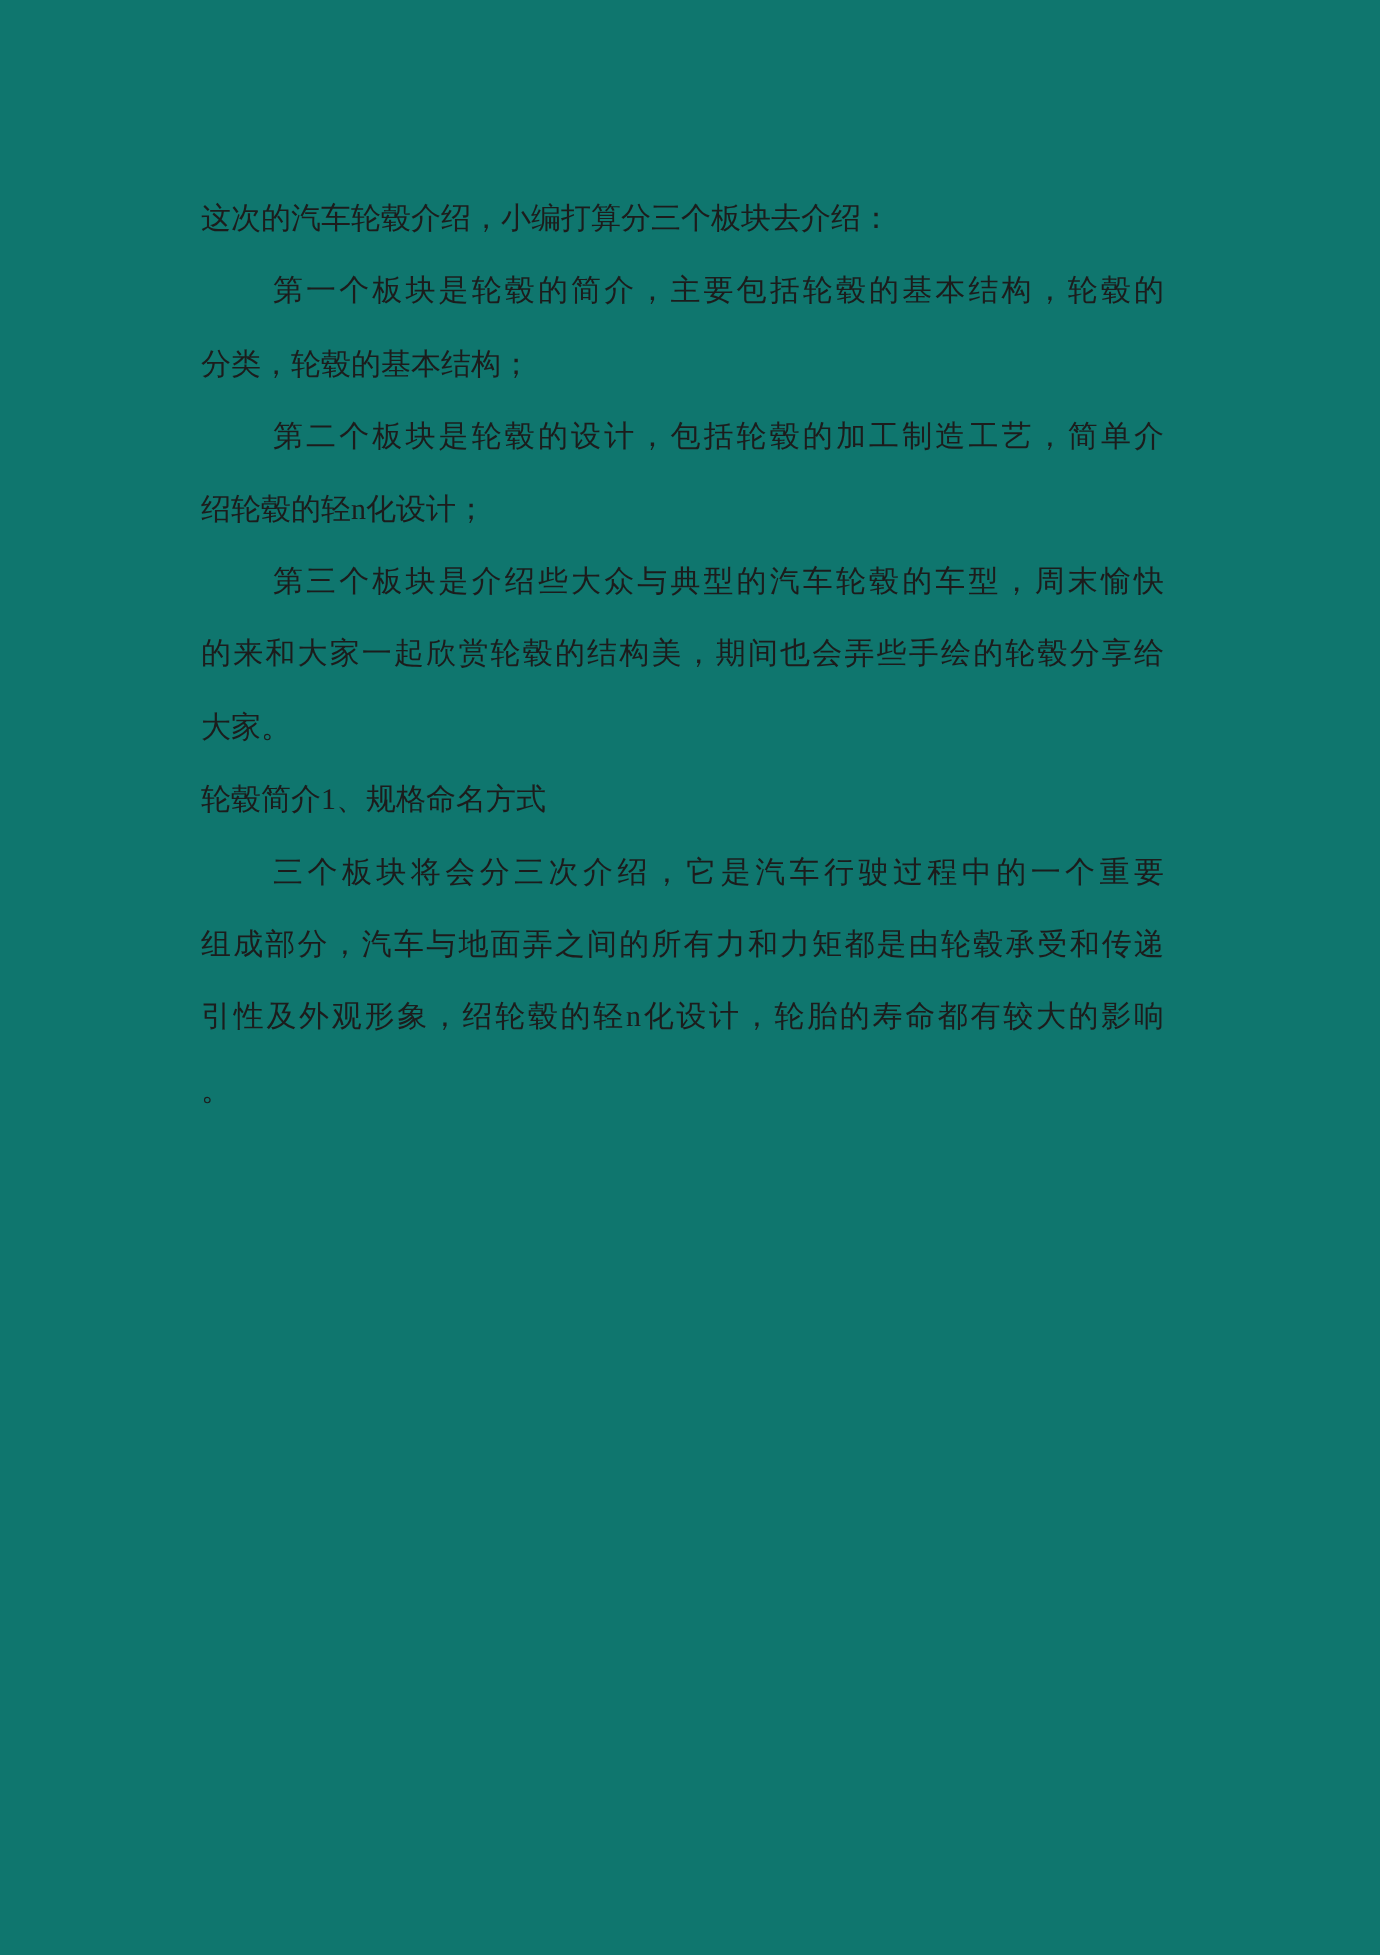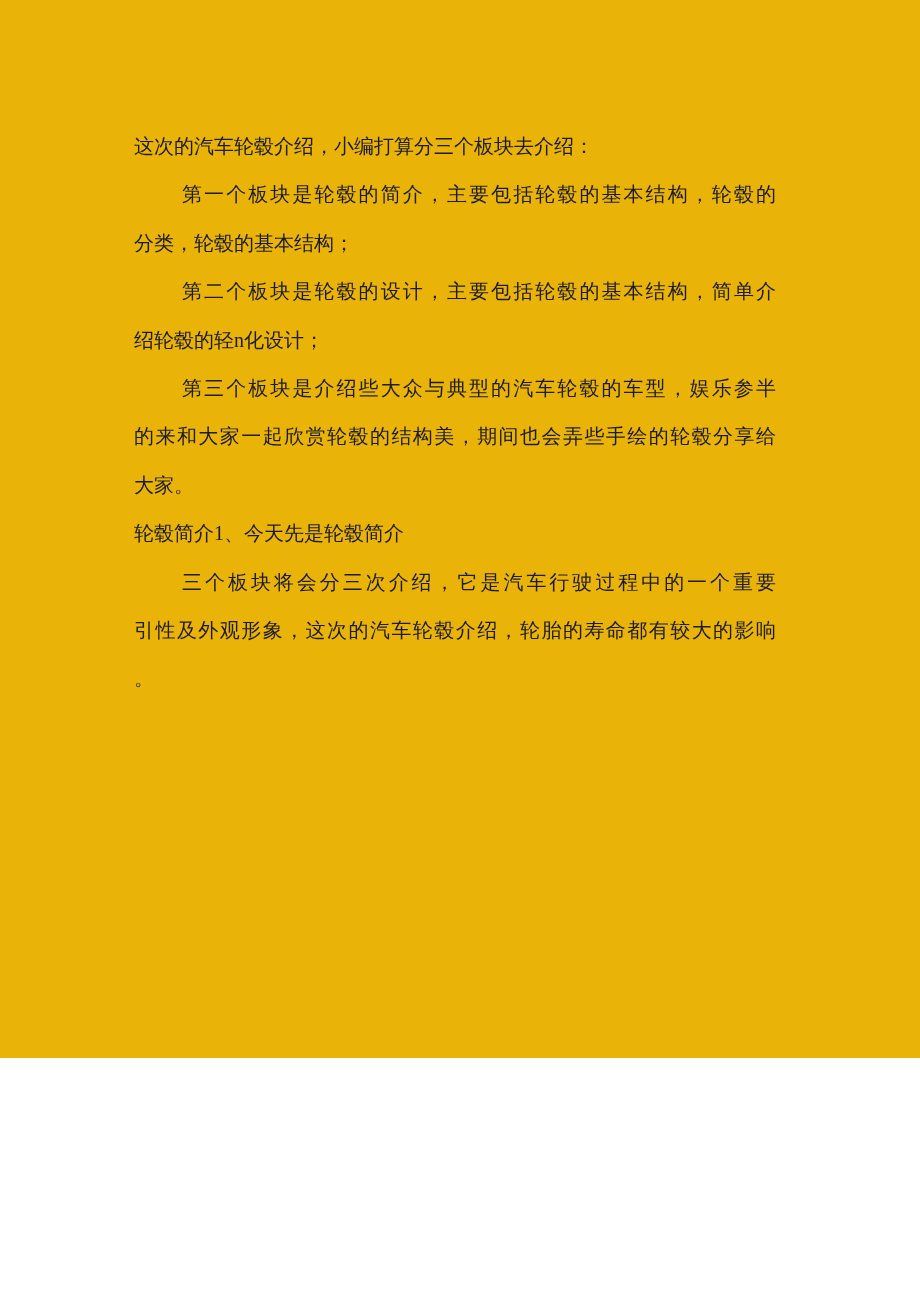--- a/index.html
+++ b/index.html
@@ -3,22 +3,22 @@
 <meta charset="utf-8">
 <style>
   html, body {
     margin: 0;
     padding: 0;
     background: #ffffff;
   }
   .page {
     position: relative;
     width: 920px;
-    height: 1058px;
-    background: #eab308;
+    height: 1303px;
+    background: #0f766e;
     overflow: hidden;
     font-family: "Liberation Serif", "DejaVu Serif", serif;
   }
   .textblock {
     position: absolute;
     left: 134px;
     top: 122px;
     width: 642px;
     font-size: 20px;
     line-height: 48.4px;
@@ -40,23 +40,24 @@
   }
 </style>
 </head>
 <body>
 
 <div class="page">
   <div class="textblock">
       <div class="line">这次的汽车轮毂介绍，小编打算分三个板块去介绍：</div>
       <div class="line indent fill">第一个板块是轮毂的简介，主要包括轮毂的基本结构，轮毂的</div>
       <div class="line">分类，轮毂的基本结构；</div>
-      <div class="line indent fill">第二个板块是轮毂的设计，主要包括轮毂的基本结构，简单介</div>
+      <div class="line indent fill">第二个板块是轮毂的设计，包括轮毂的加工制造工艺，简单介</div>
       <div class="line">绍轮毂的轻n化设计；</div>
-      <div class="line indent fill">第三个板块是介绍些大众与典型的汽车轮毂的车型，娱乐参半</div>
+      <div class="line indent fill">第三个板块是介绍些大众与典型的汽车轮毂的车型，周末愉快</div>
       <div class="line fill">的来和大家一起欣赏轮毂的结构美，期间也会弄些手绘的轮毂分享给</div>
       <div class="line">大家。</div>
-      <div class="line">轮毂简介1、今天先是轮毂简介</div>
+      <div class="line">轮毂简介1、规格命名方式</div>
       <div class="line indent fill">三个板块将会分三次介绍，它是汽车行驶过程中的一个重要</div>
-      <div class="line fill">引性及外观形象，这次的汽车轮毂介绍，轮胎的寿命都有较大的影响</div>
+      <div class="line fill">组成部分，汽车与地面弄之间的所有力和力矩都是由轮毂承受和传递</div>
+      <div class="line fill">引性及外观形象，绍轮毂的轻n化设计，轮胎的寿命都有较大的影响</div>
       <div class="line">。</div>
     </div>
 </div>
 
 </body></html>

